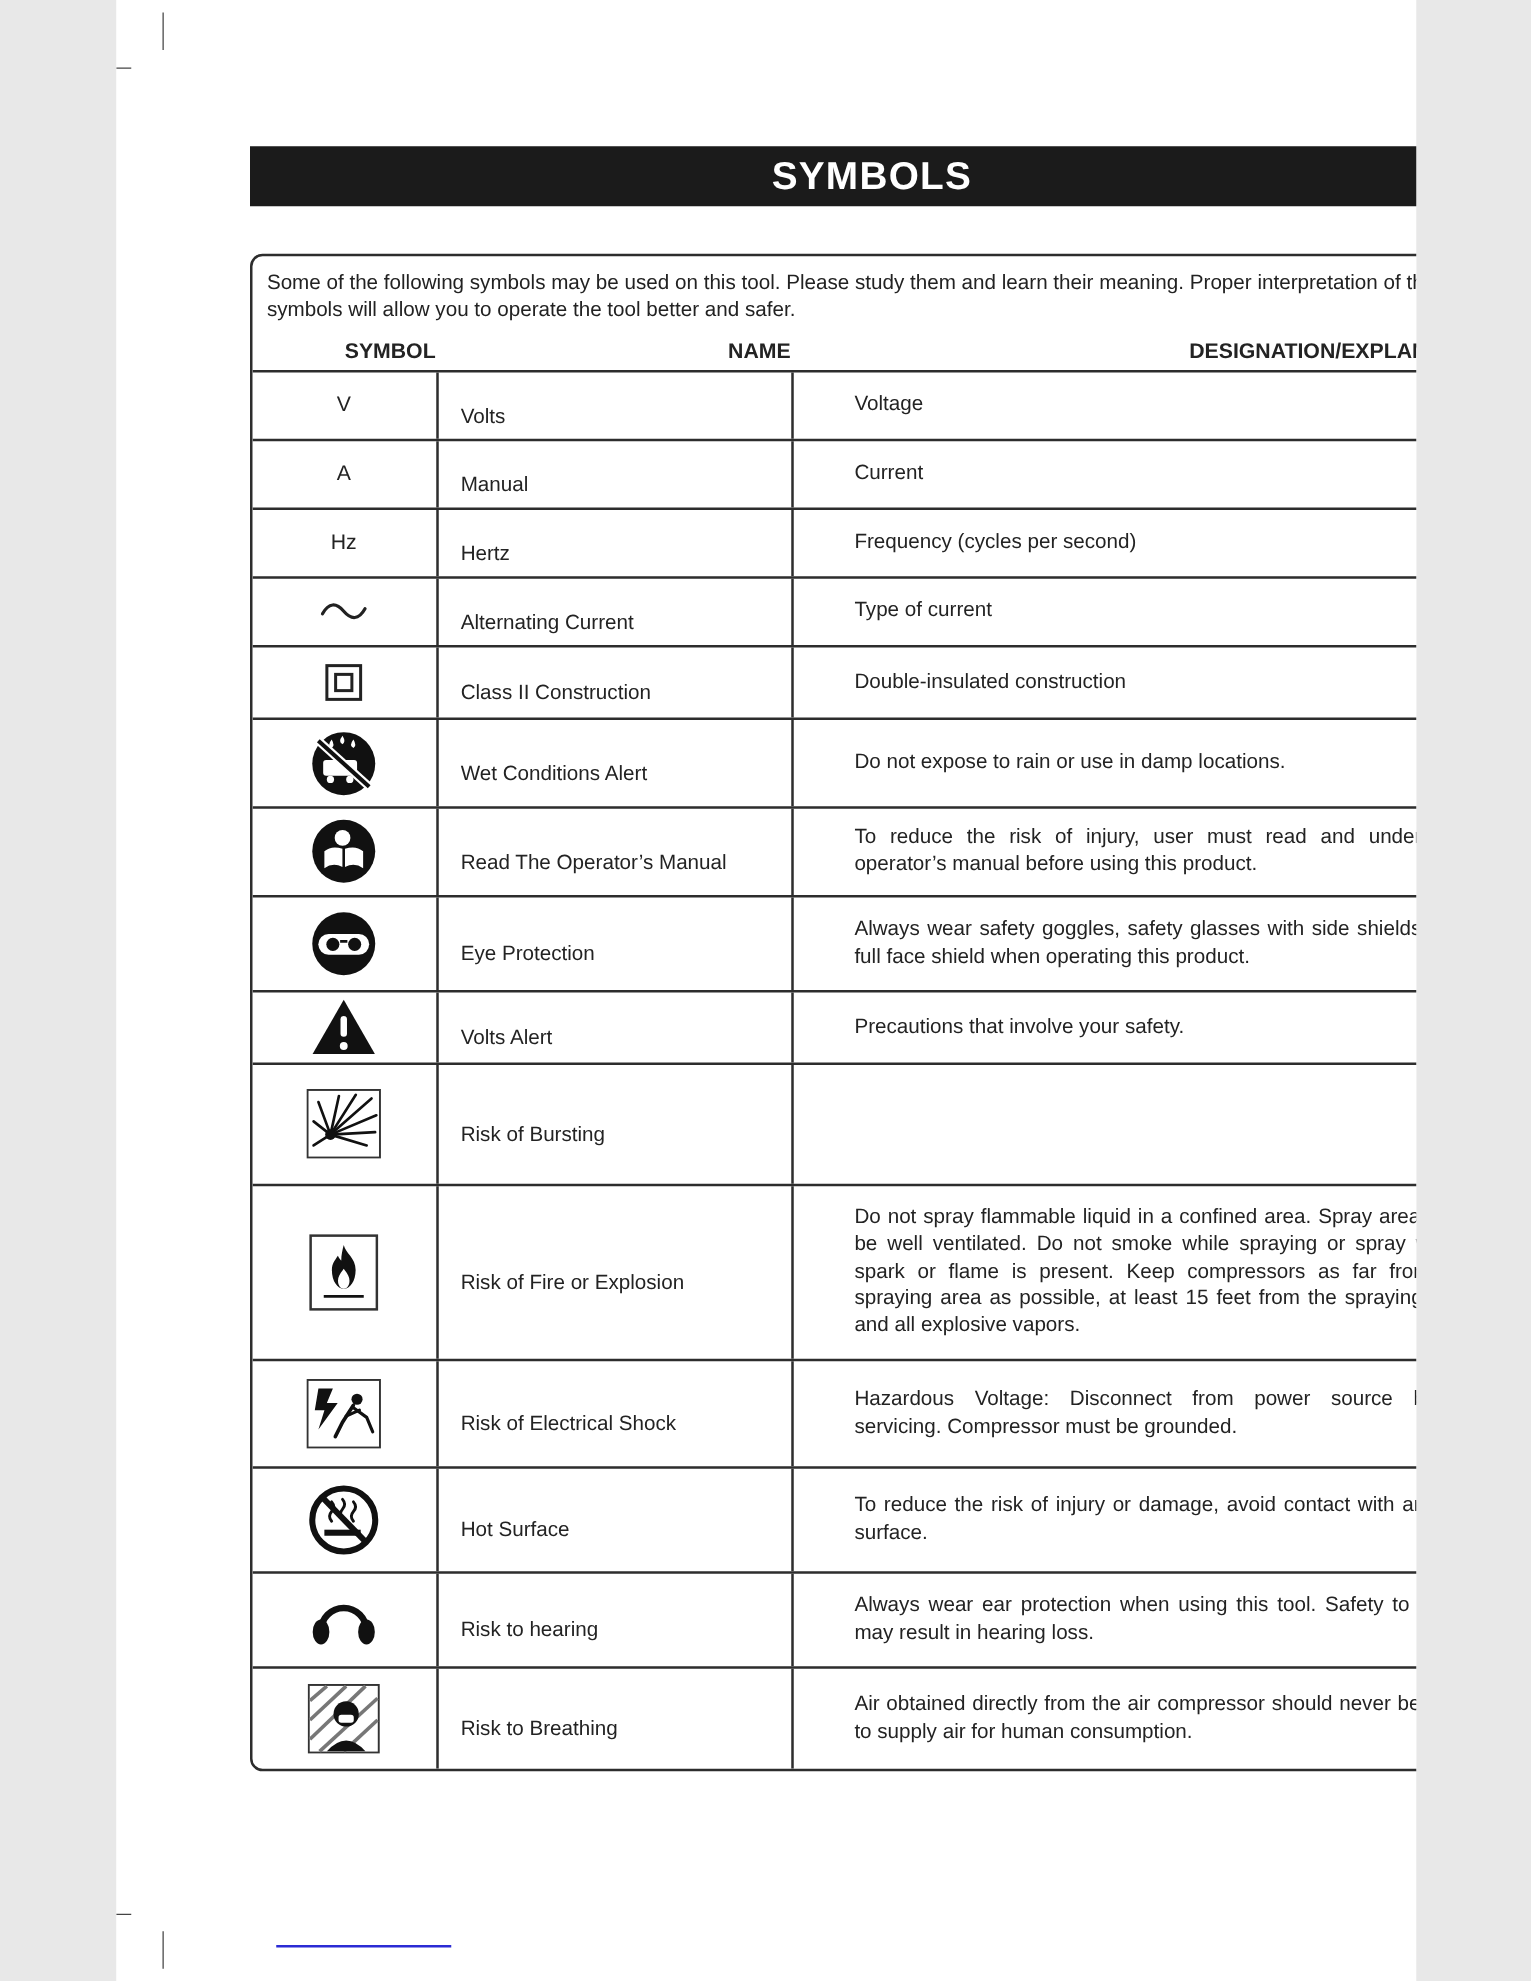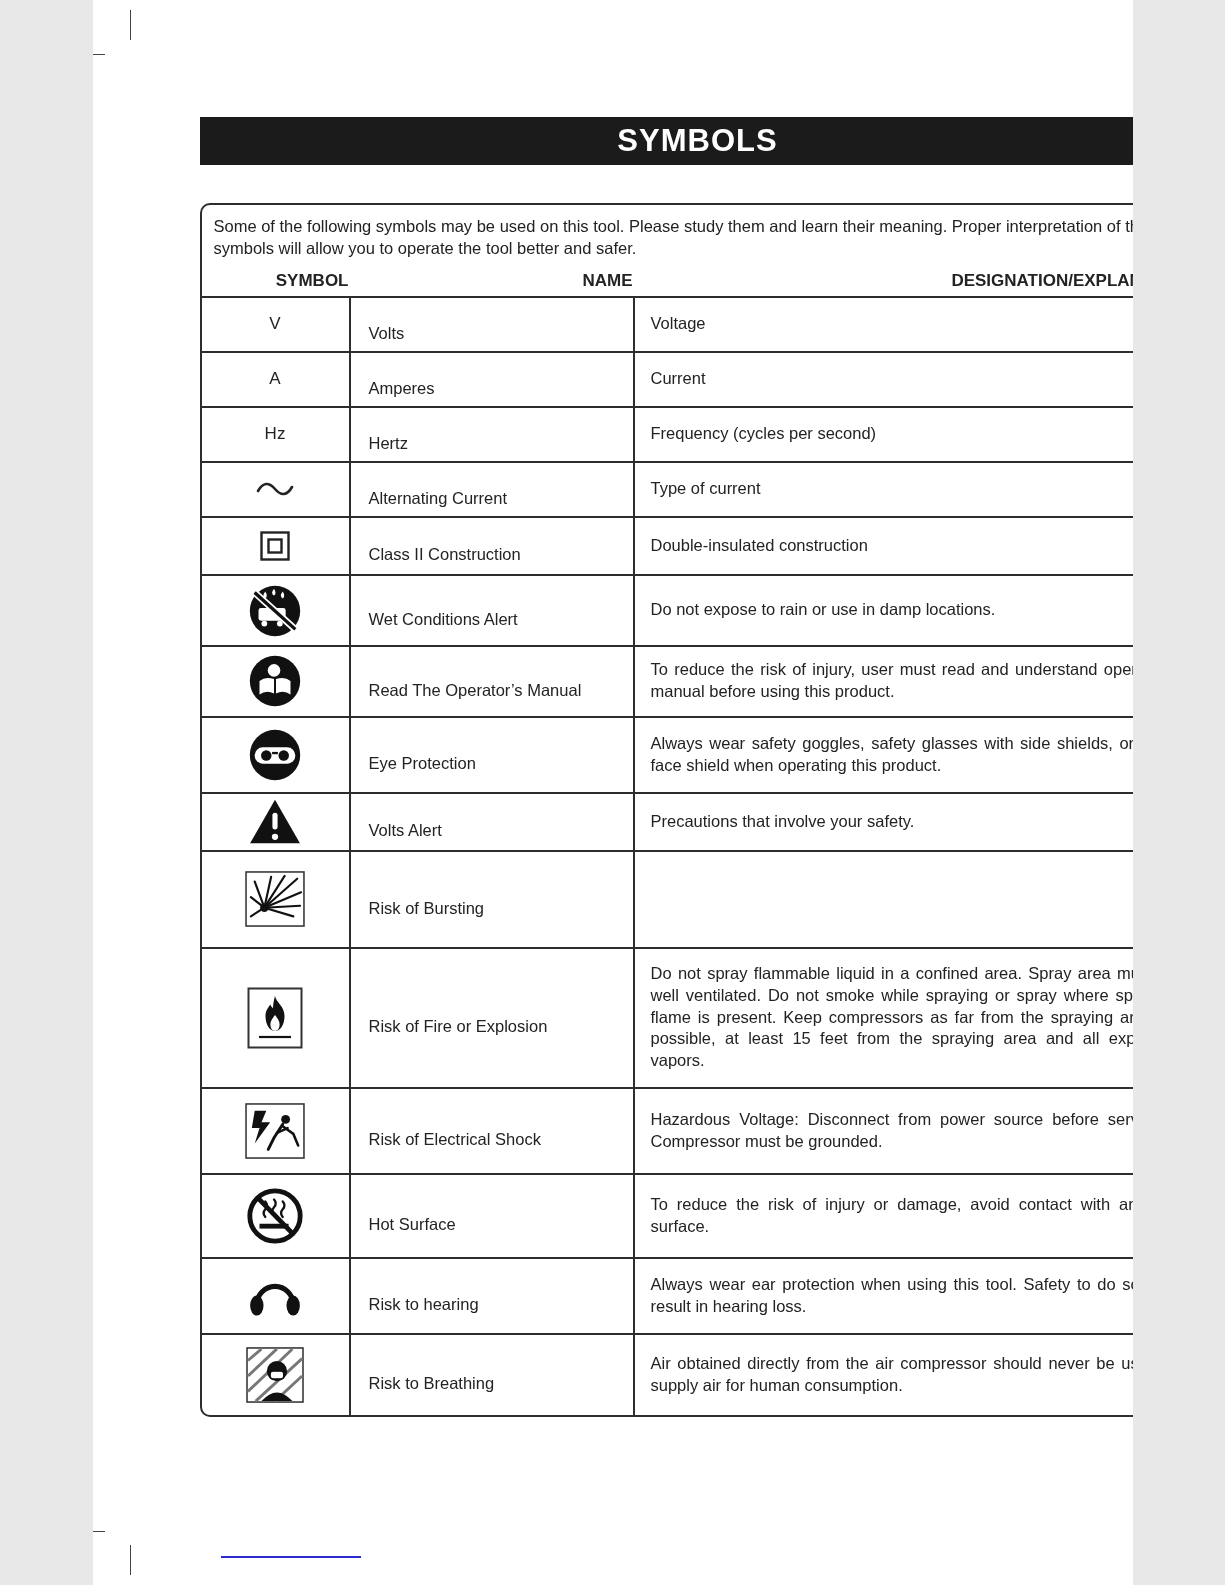--- a/index.html
+++ b/index.html
@@ -40,21 +40,21 @@
   .colhead .c{ text-align:right; }
   .row{
     display:grid;grid-template-columns:147px 284px 1fr;
     border-top:2px solid #2d2d2d;
     box-sizing:border-box;
   }
   .cell{display:flex;align-items:center;box-sizing:border-box;}
   .cell.sym{justify-content:center;}
   .cell.name{border-left:2px solid #2d2d2d;padding:26px 8px 8px 18px;font-size:16.5px;}
   .cell.desig{border-left:2px solid #2d2d2d;padding:9px 16px;font-size:16.5px;line-height:1.32;}
-  .cell.desig span{text-align:justify;}
+  .cell.desig span{text-align:justify;margin-left:33px;}
   .symtext{font-size:17px;}
   svg{display:block;}
   .blue-line{position:absolute;left:128px;top:1556px;width:140px;height:2px;background:#2b2bd4;}
 </style>
 </head>
 <body>
 
 <div class="page">
 
   <div class="crop" style="left:37px;top:10px;width:1px;height:30px;"></div>
@@ -88,21 +88,21 @@
       <div class="cell desig">
           <span>Voltage</span>
         </div>
     </div>
 
     <div class="row" style="min-height:49px;">
       <div class="cell sym">
           <span class="symtext">A</span>
         </div>
       <div class="cell name">
-          <span>Amperes</span>
+          <span>Manual</span>
         </div>
       <div class="cell desig">
           <span>Current</span>
         </div>
     </div>
 
     <div class="row" style="min-height:52px;">
       <div class="cell sym">
           <span class="symtext">Hz</span>
         </div>

